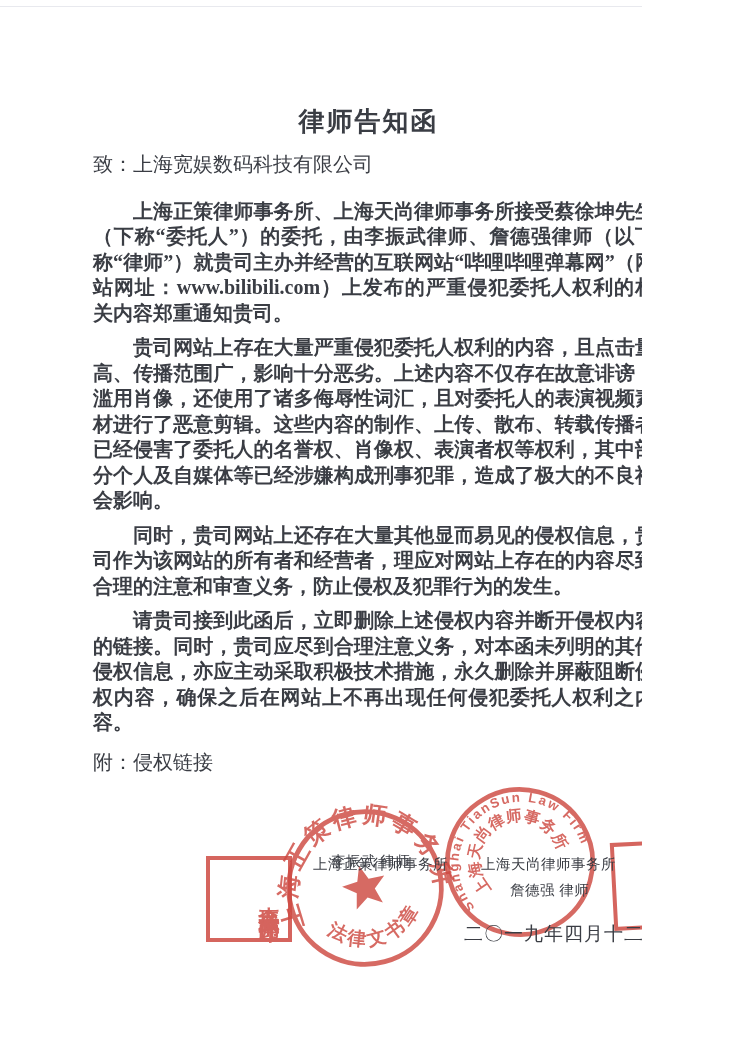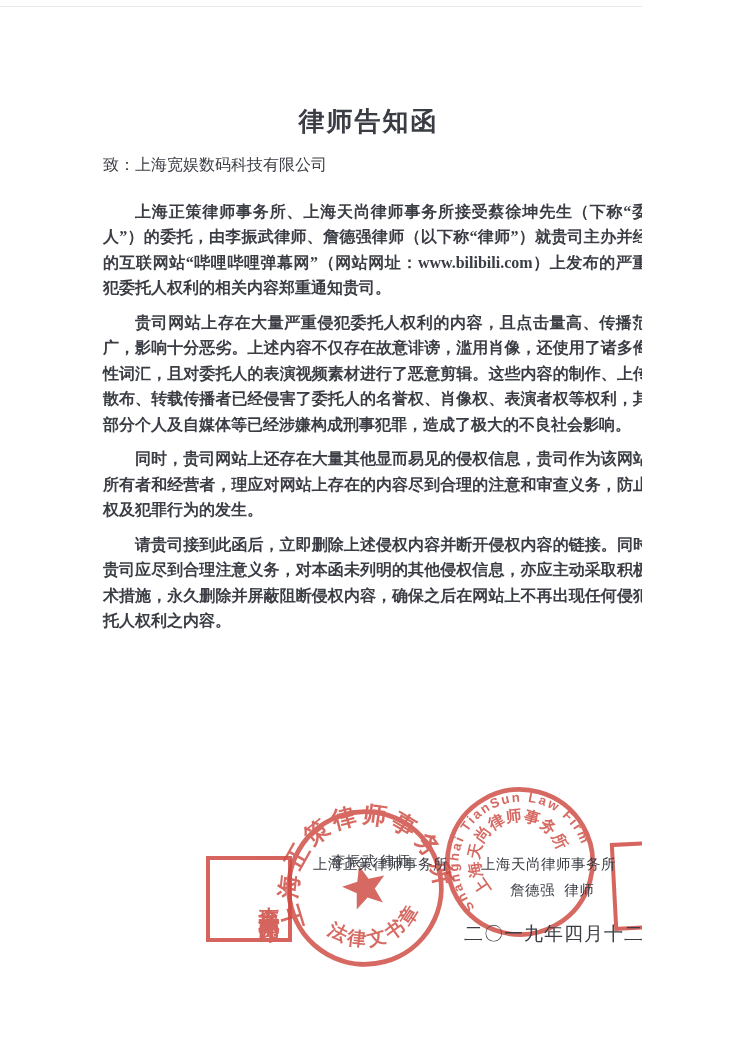--- a/index.html
+++ b/index.html
@@ -13,21 +13,21 @@
   .edge-top   { position:absolute; left:0; top:6px; width:742px; height:1px; background:#e8e9ee; }
   .edge-right { position:absolute; left:736px; top:6px; width:2px; height:1055px; background:#c0c2cc; }
   .edge-area  { position:absolute; left:738px; top:0; width:12px; height:100%; background:#fbfbfd; }
 
   .doc-title {
     position:absolute; left:0; top:104px; width:737px; margin:0;
     text-align:center; font-size:26px; font-weight:bold; letter-spacing:2px;
   }
   .content {
     position:absolute; left:93px; top:152px; width:562px; z-index:1;
-    font-size:16px; line-height:25.5px; text-align:justify;margin-left:10px;
+    font-size:20px; line-height:25.5px; text-align:justify;
   }
   .recipient { margin:0 0 21px 0; }
   .content p { margin:0 0 9px 0; text-indent:2em;font-weight:bold; }
   .attachment { margin-top:14px; }
 
   
   .sig { position:absolute; z-index:3; white-space:nowrap; font-size:14.5px; letter-spacing:0.5px; }
   .date-line { position:absolute; z-index:3; white-space:nowrap; font-size:19px; letter-spacing:1px; }
 
   
@@ -66,20 +66,21 @@
   <div class="edge-right"></div>
 
   <h1 class="doc-title">律师告知函</h1>
 
   <div class="content">
     <div class="recipient">致：上海宽娱数码科技有限公司</div>
     <p>上海正策律师事务所、上海天尚律师事务所接受蔡徐坤先生（下称“委托人”）的委托，由李振武律师、詹德强律师（以下称“律师”）就贵司主办并经营的互联网站“哔哩哔哩弹幕网”（网站网址：www.bilibili.com）上发布的严重侵犯委托人权利的相关内容郑重通知贵司。</p>
     <p>贵司网站上存在大量严重侵犯委托人权利的内容，且点击量高、传播范围广，影响十分恶劣。上述内容不仅存在故意诽谤，滥用肖像，还使用了诸多侮辱性词汇，且对委托人的表演视频素材进行了恶意剪辑。这些内容的制作、上传、散布、转载传播者已经侵害了委托人的名誉权、肖像权、表演者权等权利，其中部分个人及自媒体等已经涉嫌构成刑事犯罪，造成了极大的不良社会影响。</p>
     <p>同时，贵司网站上还存在大量其他显而易见的侵权信息，贵司作为该网站的所有者和经营者，理应对网站上存在的内容尽到合理的注意和审查义务，防止侵权及犯罪行为的发生。</p>
     <p>请贵司接到此函后，立即删除上述侵权内容并断开侵权内容的链接。同时，贵司应尽到合理注意义务，对本函未列明的其他侵权信息，亦应主动采取积极技术措施，永久删除并屏蔽阻断侵权内容，确保之后在网站上不再出现任何侵犯委托人权利之内容。</p>
+    <div class="attachment">附：侵权链接</div>
   </div>
 
   <svg class="seal-circle" style="left:668px;top:228px;width:188px;height:188px;transform:rotate(-42deg);" viewBox="0 0 200 200">
     <circle cx="100" cy="100" r="93" class="seal-stroke"></circle>
     <path id="tsB-out" d="M 22 126 A 81 81 0 1 1 178 126" fill="none"></path>
     <text class="seal-text-en" font-size="17" letter-spacing="2.5"><textPath href="#tsB-out" startOffset="50%" text-anchor="middle">Shanghai TianSun Law Firm</textPath></text>
     <path id="tsB-in" d="M 54 120 A 51 51 0 1 1 146 120" fill="none"></path>
     <text class="seal-text" font-size="20" letter-spacing="1"><textPath href="#tsB-in" startOffset="50%" text-anchor="middle">上海天尚律师事务所</textPath></text>
   </svg>
 
@@ -115,17 +116,17 @@
   </svg>
 
   <div class="sq-seal" style="left:612px;top:841px;width:78px;height:88px;font-size:20px;transform:rotate(-3deg);">
     <span>詹德强</span>
     <span>律师印</span>
   </div>
 
   <div class="sig" style="left:313px;top:855px;">上海正策律师事务所</div>
   <div class="sig" style="left:331px;top:852px;">李振武 律师</div>
   <div class="sig" style="left:481px;top:855px;">上海天尚律师事务所</div>
-  <div class="sig" style="left:510px;top:881px;font-family:Liberation Mono, monospace;">詹德强 律师</div>
+  <div class="sig" style="left:510px;top:881px;">詹德强 律师</div>
   <div class="date-line" style="left:464px;top:921px;">二〇一九年四月十二日</div>
 
 
 </div>
 
 </body></html>

